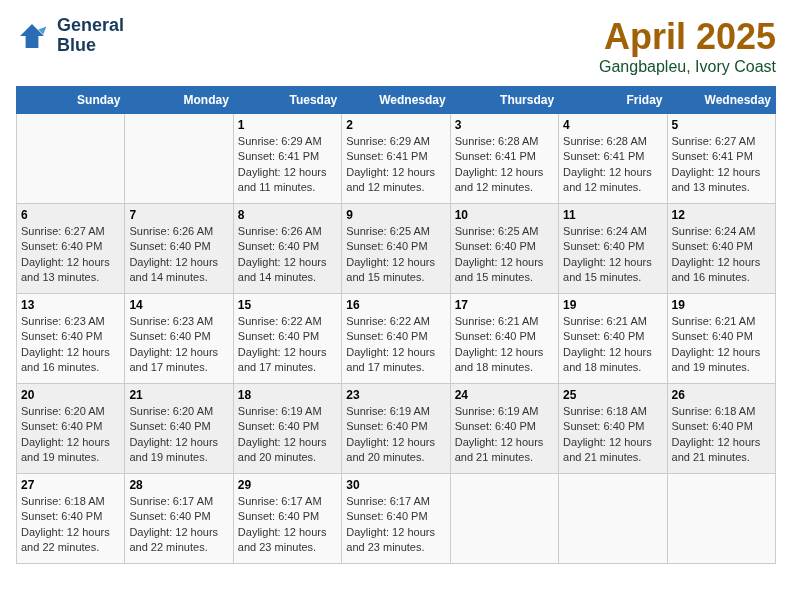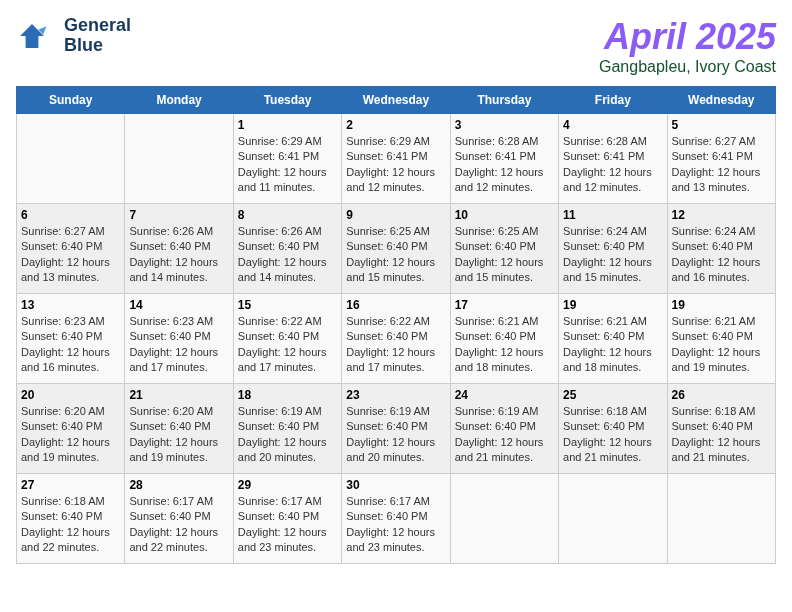--- a/index.html
+++ b/index.html
@@ -12,58 +12,57 @@
     }
     .header-area {
       display: flex;
       justify-content: space-between;
       align-items: flex-start;
       margin-bottom: 10px;
     }
     .logo {
       display: flex;
       align-items: center;
-      gap: 16px;
+      gap: 9px;
     }
     .logo-text {
       font-size: 18px;
       font-weight: bold;
       color: #1a3a5c;
       line-height: 1.1;
     }
     .logo-text span {
       display: block;
     }
     .logo-icon {
       width: 32px;
       height: 32px;
     }
     .title-area {
       text-align: right;
     }
     .month-title {
       font-size: 36px;
       font-weight: bold;
-      color: #8b5cf6;
-      font-style: italic;
+      color: #a16207;
     }
     .location-title {
       font-size: 16px;
       color: #14532d;
     }
     table {
       width: 100%;
       border-collapse: collapse;
       font-size: 10px;
     }
     thead tr th {
       background-color: #2a6db5;
       color: #fff;
       padding: 6px 4px;
-      text-align: center;
+      text-align: right;
       font-size: 12px;
       font-weight: bold;
       border: 1px solid #2a6db5;
     }
     tbody tr td {
       border: 1px solid #ccc;
       vertical-align: top;
       padding: 4px;
       width: calc(100% / 7);
       min-height: 80px;

